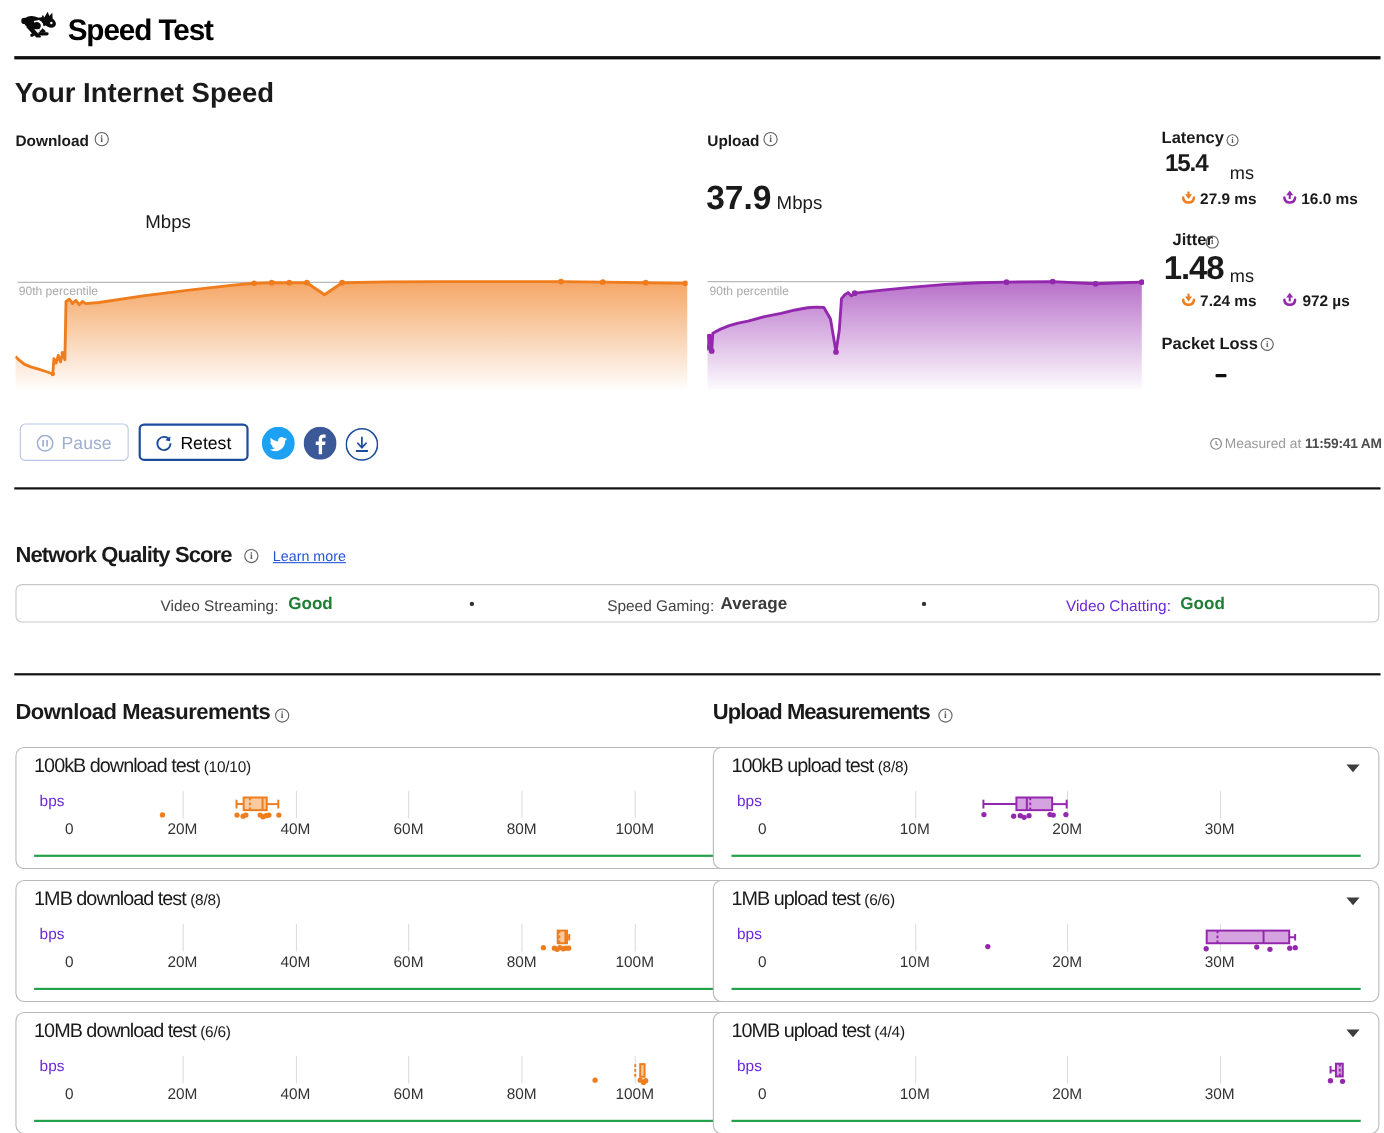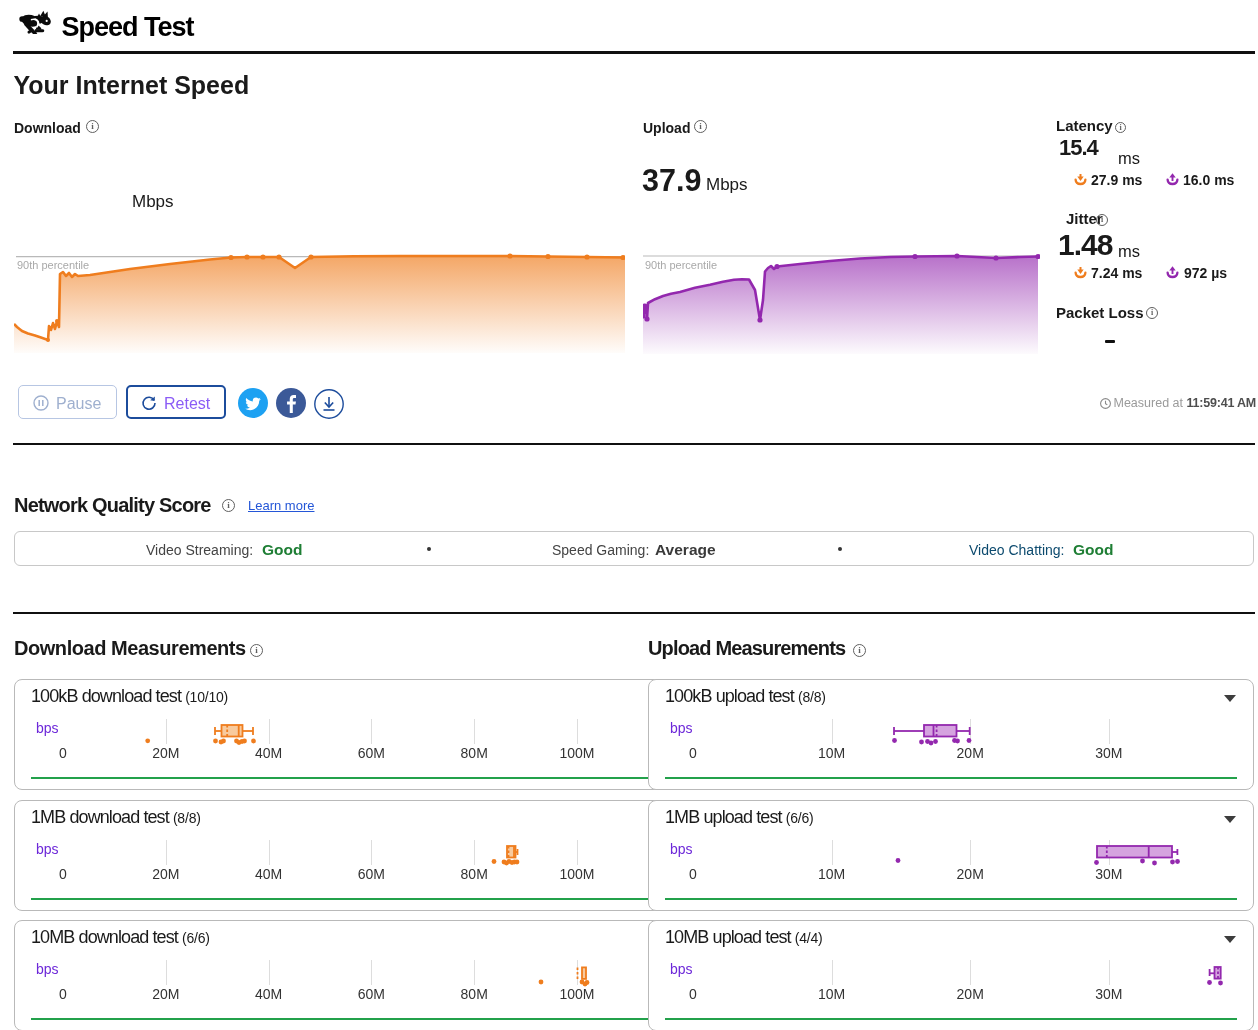--- a/index.html
+++ b/index.html
@@ -92,21 +92,21 @@
     <line x1="6.2" y1="5" x2="6.2" y2="11" stroke="#9fb0cf" stroke-width="1.5"></line>
     <line x1="9.8" y1="5" x2="9.8" y2="11" stroke="#9fb0cf" stroke-width="1.5"></line>
   </svg>
   <div class="abs" style="left:56px;top:396px;font-size:16px;color:#9fb0cf;">Pause</div>
 
   <div class="abs" style="left:126px;top:385px;width:100px;height:34px;box-sizing:border-box;border:2px solid #1c4c9c;border-radius:5px;"></div>
   <svg class="abs" style="left:141px;top:394.5px" width="16" height="16" viewBox="0 0 16 16">
     <path d="M13.2,5.2 A6 6 0 1 0 14 8" fill="none" stroke="#1c4c9c" stroke-width="1.6"></path>
     <path d="M13.9,1.6 L13.6,6.1 L9.2,5.2 Z" fill="#1c4c9c"></path>
   </svg>
-  <div class="abs" style="left:164px;top:396px;font-size:16px;color:#8b5cf6;">Retest</div>
+  <div class="abs" style="left:164px;top:396px;font-size:16px;color:#000000;">Retest</div>
 
   <svg class="abs" style="left:238px;top:388px" width="30" height="30" viewBox="0 0 30 30">
     <circle cx="15" cy="15" r="15" fill="#1da1f2"></circle>
     <path transform="translate(7.2,8) scale(0.65)" fill="#fff" d="M23.953 4.57a10 10 0 01-2.825.775 4.958 4.958 0 002.163-2.723c-.951.555-2.005.959-3.127 1.184a4.92 4.92 0 00-8.384 4.482C7.69 8.095 4.067 6.13 1.64 3.162a4.822 4.822 0 00-.666 2.475c0 1.71.87 3.213 2.188 4.096a4.904 4.904 0 01-2.228-.616v.06a4.923 4.923 0 003.946 4.827 4.996 4.996 0 01-2.212.085 4.936 4.936 0 004.604 3.417 9.867 9.867 0 01-6.102 2.105c-.39 0-.779-.023-1.17-.067a13.995 13.995 0 007.557 2.209c9.053 0 13.998-7.496 13.998-13.985 0-.21 0-.42-.015-.63A9.935 9.935 0 0024 4.59z"></path>
   </svg>
   <svg class="abs" style="left:275.6px;top:388px" width="30" height="30" viewBox="0 0 30 30">
     <circle cx="15" cy="15" r="15" fill="#3b5998"></circle>
     <path fill="#fff" d="M16.8,25 v-8.5 h2.7 l0.45,-3.05 h-3.15 v-2.05 c0,-0.88 0.3,-1.5 1.55,-1.5 h1.65 v-2.72 c-0.3,-0.04 -1.25,-0.12 -2.35,-0.12 -2.32,0 -3.9,1.4 -3.9,3.98 v2.43 h-2.7 v3.05 h2.7 v8.5 z"></path>
   </svg>
   <svg class="abs" style="left:313.6px;top:388.5px" width="30" height="30" viewBox="0 0 30 30">
@@ -210,21 +210,21 @@
   <div class="abs" style="left:248px;top:499px;font-size:13px;color:#2456d7;text-decoration:underline;">Learn more</div>
 
   <div class="abs" style="left:14px;top:531px;width:1240px;height:35px;box-sizing:border-box;border:1px solid #c8c8c8;border-radius:6px;"></div>
   <div class="abs" style="left:146px;top:542.5px;font-size:14px;color:#444;">Video Streaming:</div>
   <div class="abs b" style="left:262px;top:541.5px;font-size:15.5px;color:#1e7e34;">Good</div>
   <div class="abs b" style="left:655px;top:541.5px;font-size:15.5px;color:#3a3a3a;">Average</div>
   <div class="abs b" style="left:1073px;top:541.5px;font-size:15.5px;color:#1e7e34;">Good</div>
   <div class="abs" style="left:427px;top:546.5px;width:4px;height:4px;border-radius:50%;background:#333;"></div>
   <div class="abs" style="left:552px;top:542.5px;font-size:14px;color:#444;">Speed Gaming:</div>
   <div class="abs" style="left:837.5px;top:546.5px;width:4px;height:4px;border-radius:50%;background:#333;"></div>
-  <div class="abs" style="left:969px;top:542.5px;font-size:14px;color:#0c4a6e;">Video Chatting:</div>
+  <div class="abs" style="left:969px;top:542.5px;font-size:14px;color:#6d28d9;">Video Chatting:</div>
 
   <div class="hr" style="top:612px;"></div>
 
   <div class="abs b" style="left:14px;top:637.6px;font-size:20px;letter-spacing:-0.45px;">Download Measurements</div>
   <div class="info" style="left:250px;top:644px;">i</div>
   <div class="abs b" style="left:648px;top:637.6px;font-size:20px;letter-spacing:-0.85px;">Upload Measurements</div>
   <div class="info" style="left:853px;top:644px;">i</div>
 
   <div class="card" style="left:14px;top:679px;">
     <div class="ct">100kB download test <small>(10/10)</small></div>

